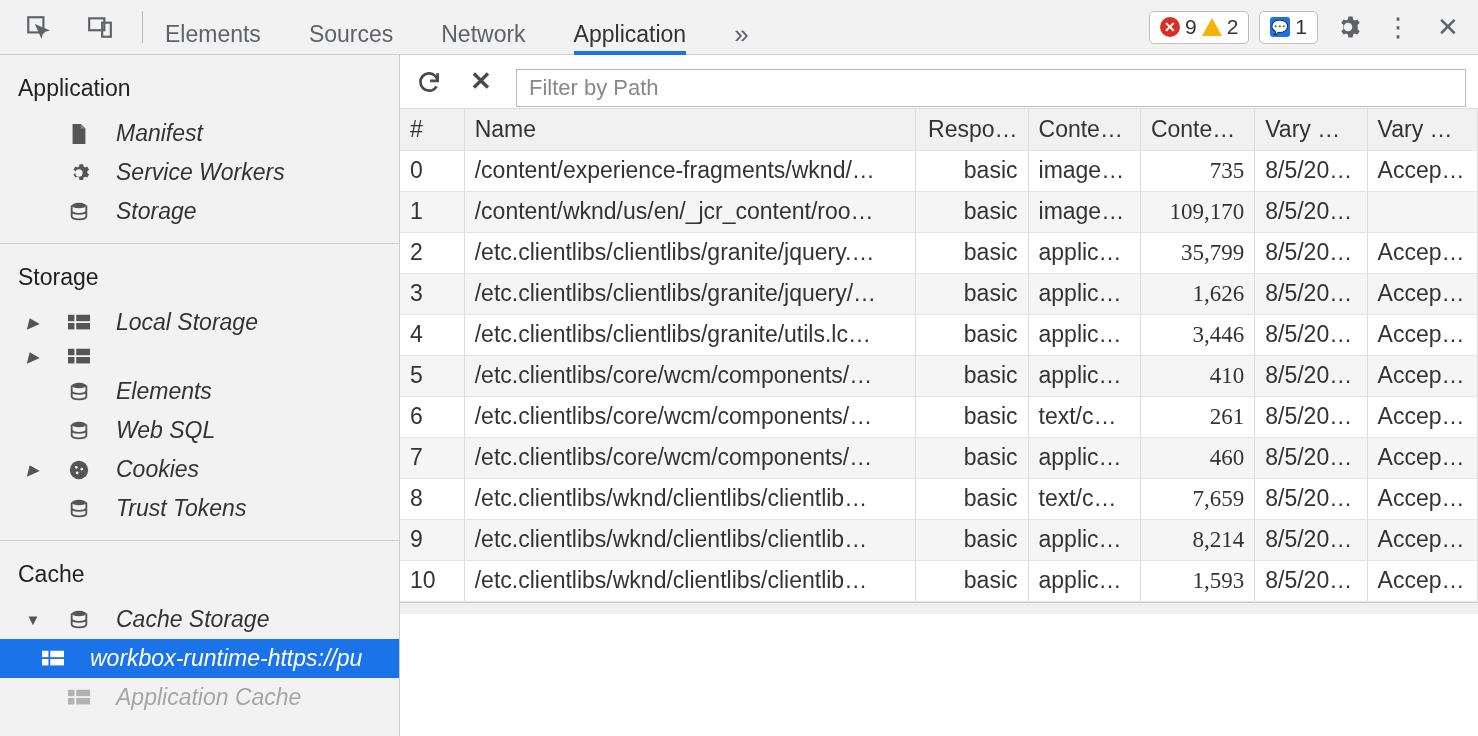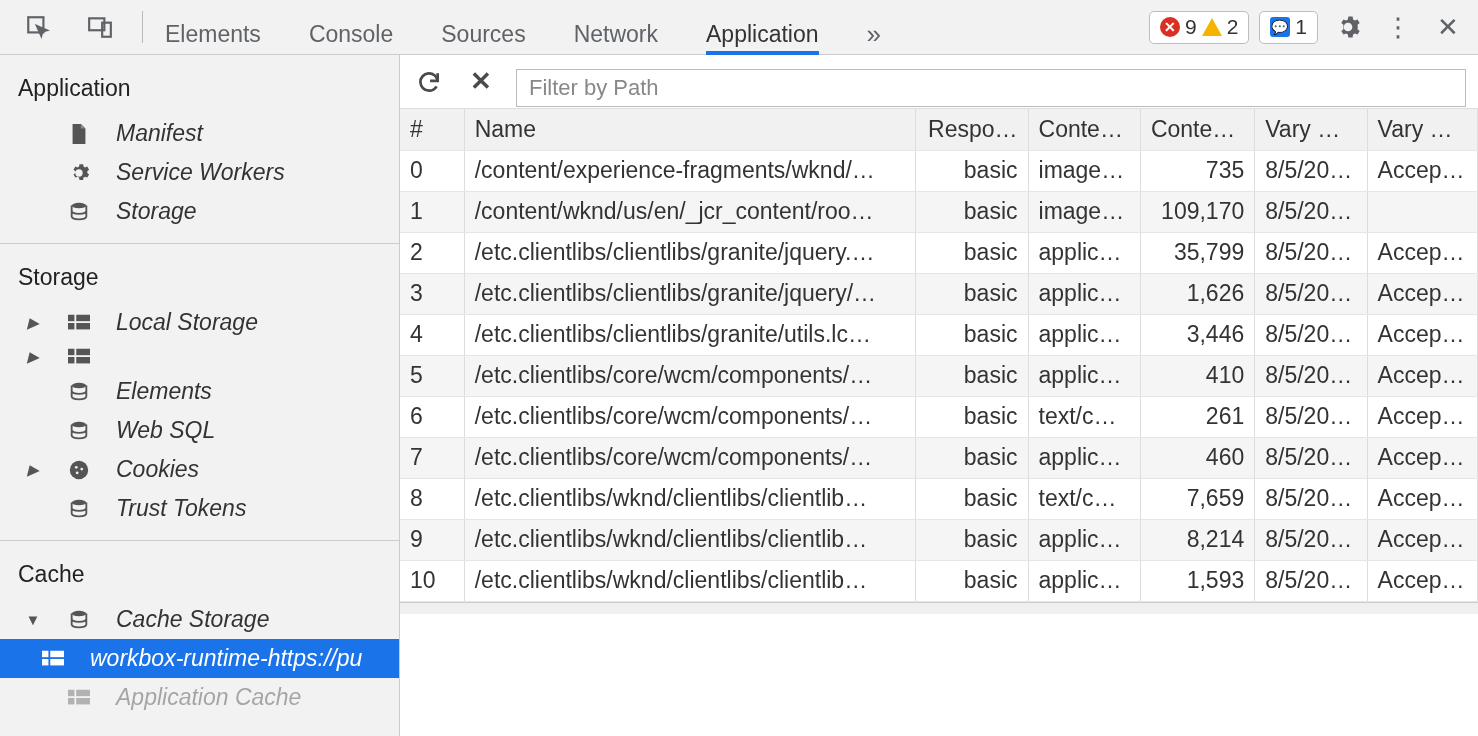--- a/index.html
+++ b/index.html
@@ -127,21 +127,21 @@
   tbody tr:nth-child(odd) td { background: #fff; }
 
   .col-idx  { width: 64px; }
   .col-name { width: 450px; }
   .col-resp { width: 112px; text-align:right;}
   .col-ctype{ width: 112px; }
   .col-clen { width: 114px; text-align:right;}
   .col-time { width: 112px; }
   .col-vary { width: 110px; }
 
-  td.num { text-align:right; }
+  td.num { text-align:right;font-family:Liberation Serif, serif; }
   td.right { text-align:right; }
   .table-scroll-hint{height:12px;border-top:1px solid #ccc;background:#f0f0f0;}
 </style>
 </head>
 <body>
 
 <div class="top-bar">
   <div class="top-left-icons">
     <span class="right-icon">
       <svg class="icon-svg" viewBox="0 0 24 24" fill="none" stroke="#5f6368" stroke-width="2">
@@ -152,21 +152,20 @@
     <span class="right-icon">
       <svg class="icon-svg" viewBox="0 0 24 24" fill="none" stroke="#5f6368" stroke-width="2">
         <rect x="2" y="4" width="14" height="11"></rect>
           <rect x="14" y="8" width="8" height="13"></rect>
       </svg>
     </span>
   </div>
   <div class="top-divider"></div>
   <div class="tabs">
     <div class="tab">Elements</div>
-    <div class="tab">Console</div>
     <div class="tab">Sources</div>
     <div class="tab">Network</div>
     <div class="tab active">Application</div>
     <div class="tab" style="font-size:26px;">»</div>
   </div>
   <div class="top-right">
     <span class="err-badge">
       <span class="red-dot">✕</span>
       <span>9</span>
       <span class="yellow-tri"></span>

